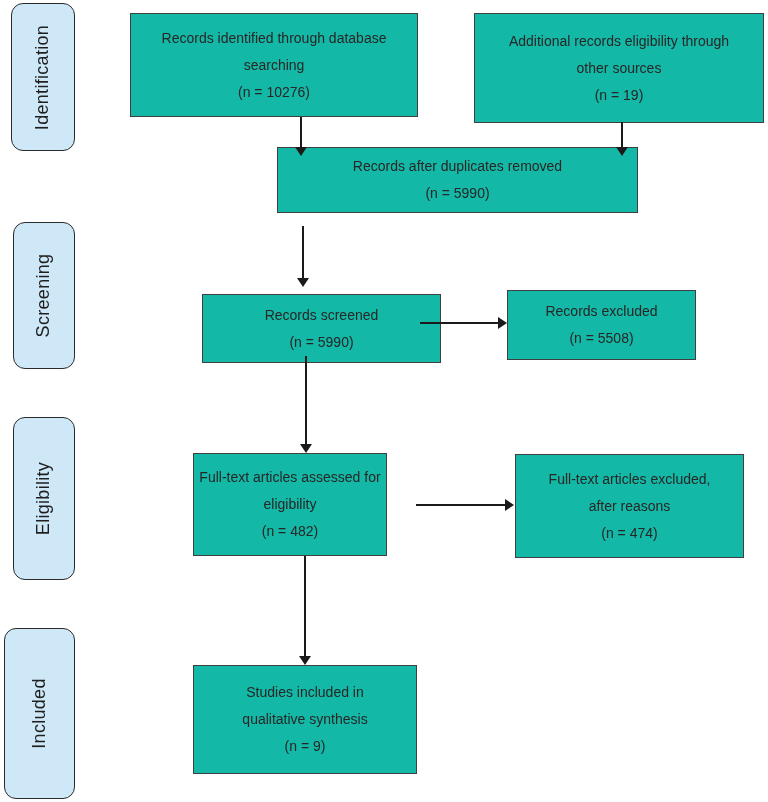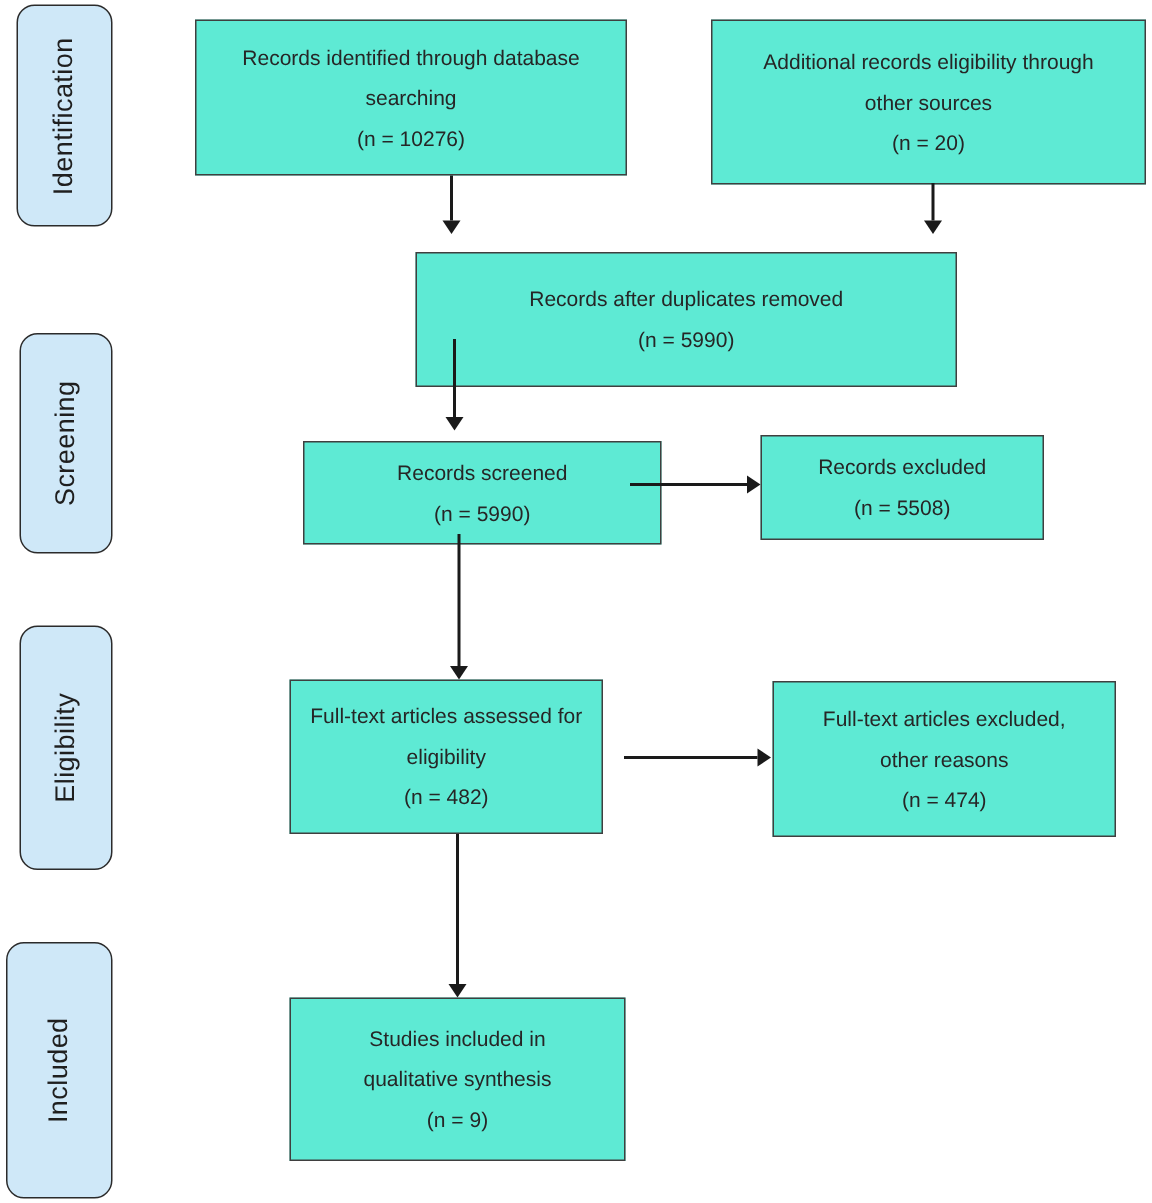--- a/index.html
+++ b/index.html
@@ -18,21 +18,21 @@
   .stage{
     position:absolute;background:var(--stage-fill);
     border:1.5px solid var(--stage-border);border-radius:12px;
     display:flex;align-items:center;justify-content:center;
   }
   .stage span{
     transform:rotate(-90deg);white-space:nowrap;
     font-size:18px;color:#1f1f1f;letter-spacing:0.3px;
   }
   .fbox{
-    position:absolute;background:#5eead4;border:1.5px solid var(--box-border);
+    position:absolute;background:#14b8a6;border:1.5px solid var(--box-border);
     display:flex;flex-direction:column;align-items:center;justify-content:center;
     text-align:center;box-sizing:border-box;
   }
   .fbox .line{line-height:27px;font-size:14px;white-space:nowrap;}
   .arrow-v{position:absolute;width:12px;}
   .arrow-v .shaft{position:absolute;left:5px;top:0;width:2px;height:calc(100% - 9px);background:var(--arrow);}
   .arrow-v .head{position:absolute;left:0;bottom:0;width:0;height:0;
     border-left:6px solid transparent;border-right:6px solid transparent;border-top:9px solid var(--arrow);}
   .arrow-h{position:absolute;height:12px;}
   .arrow-h .shaft{position:absolute;top:5px;left:0;height:2px;width:calc(100% - 9px);background:var(--arrow);}
@@ -59,47 +59,47 @@
 
   <div class="fbox" style="left:130px;top:13px;width:288px;height:104px">
     <div class="line">Records identified through database</div>
     <div class="line">searching</div>
     <div class="line">(n = 10276)</div>
   </div>
 
   <div class="fbox" style="left:474px;top:13px;width:290px;height:110px">
     <div class="line">Additional records eligibility through</div>
     <div class="line">other sources</div>
-    <div class="line">(n = 20)</div>
+    <div class="line">(n = 19)</div>
   </div>
 
-  <div class="fbox" style="left:277px;top:168px;width:361px;height:90px">
+  <div class="fbox" style="left:277px;top:147px;width:361px;height:66px">
     <div class="line">Records after duplicates removed</div>
     <div class="line">(n = 5990)</div>
   </div>
 
   <div class="fbox" style="left:202px;top:294px;width:239px;height:69px">
     <div class="line">Records screened</div>
     <div class="line">(n = 5990)</div>
   </div>
 
   <div class="fbox" style="left:507px;top:290px;width:189px;height:70px">
     <div class="line">Records excluded</div>
     <div class="line">(n = 5508)</div>
   </div>
 
-  <div class="fbox" style="left:193px;top:453px;width:209px;height:103px">
+  <div class="fbox" style="left:193px;top:453px;width:194px;height:103px">
     <div class="line">Full-text articles assessed for</div>
     <div class="line">eligibility</div>
     <div class="line">(n = 482)</div>
   </div>
 
   <div class="fbox" style="left:515px;top:454px;width:229px;height:104px">
     <div class="line">Full-text articles excluded,</div>
-    <div class="line">other reasons</div>
+    <div class="line">after reasons</div>
     <div class="line">(n = 474)</div>
   </div>
 
   <div class="fbox" style="left:193px;top:665px;width:224px;height:109px">
     <div class="line">Studies included in</div>
     <div class="line">qualitative synthesis</div>
     <div class="line">(n = 9)</div>
   </div>
 
   <div class="arrow-v" style="left:295px;top:117px;height:39px">

